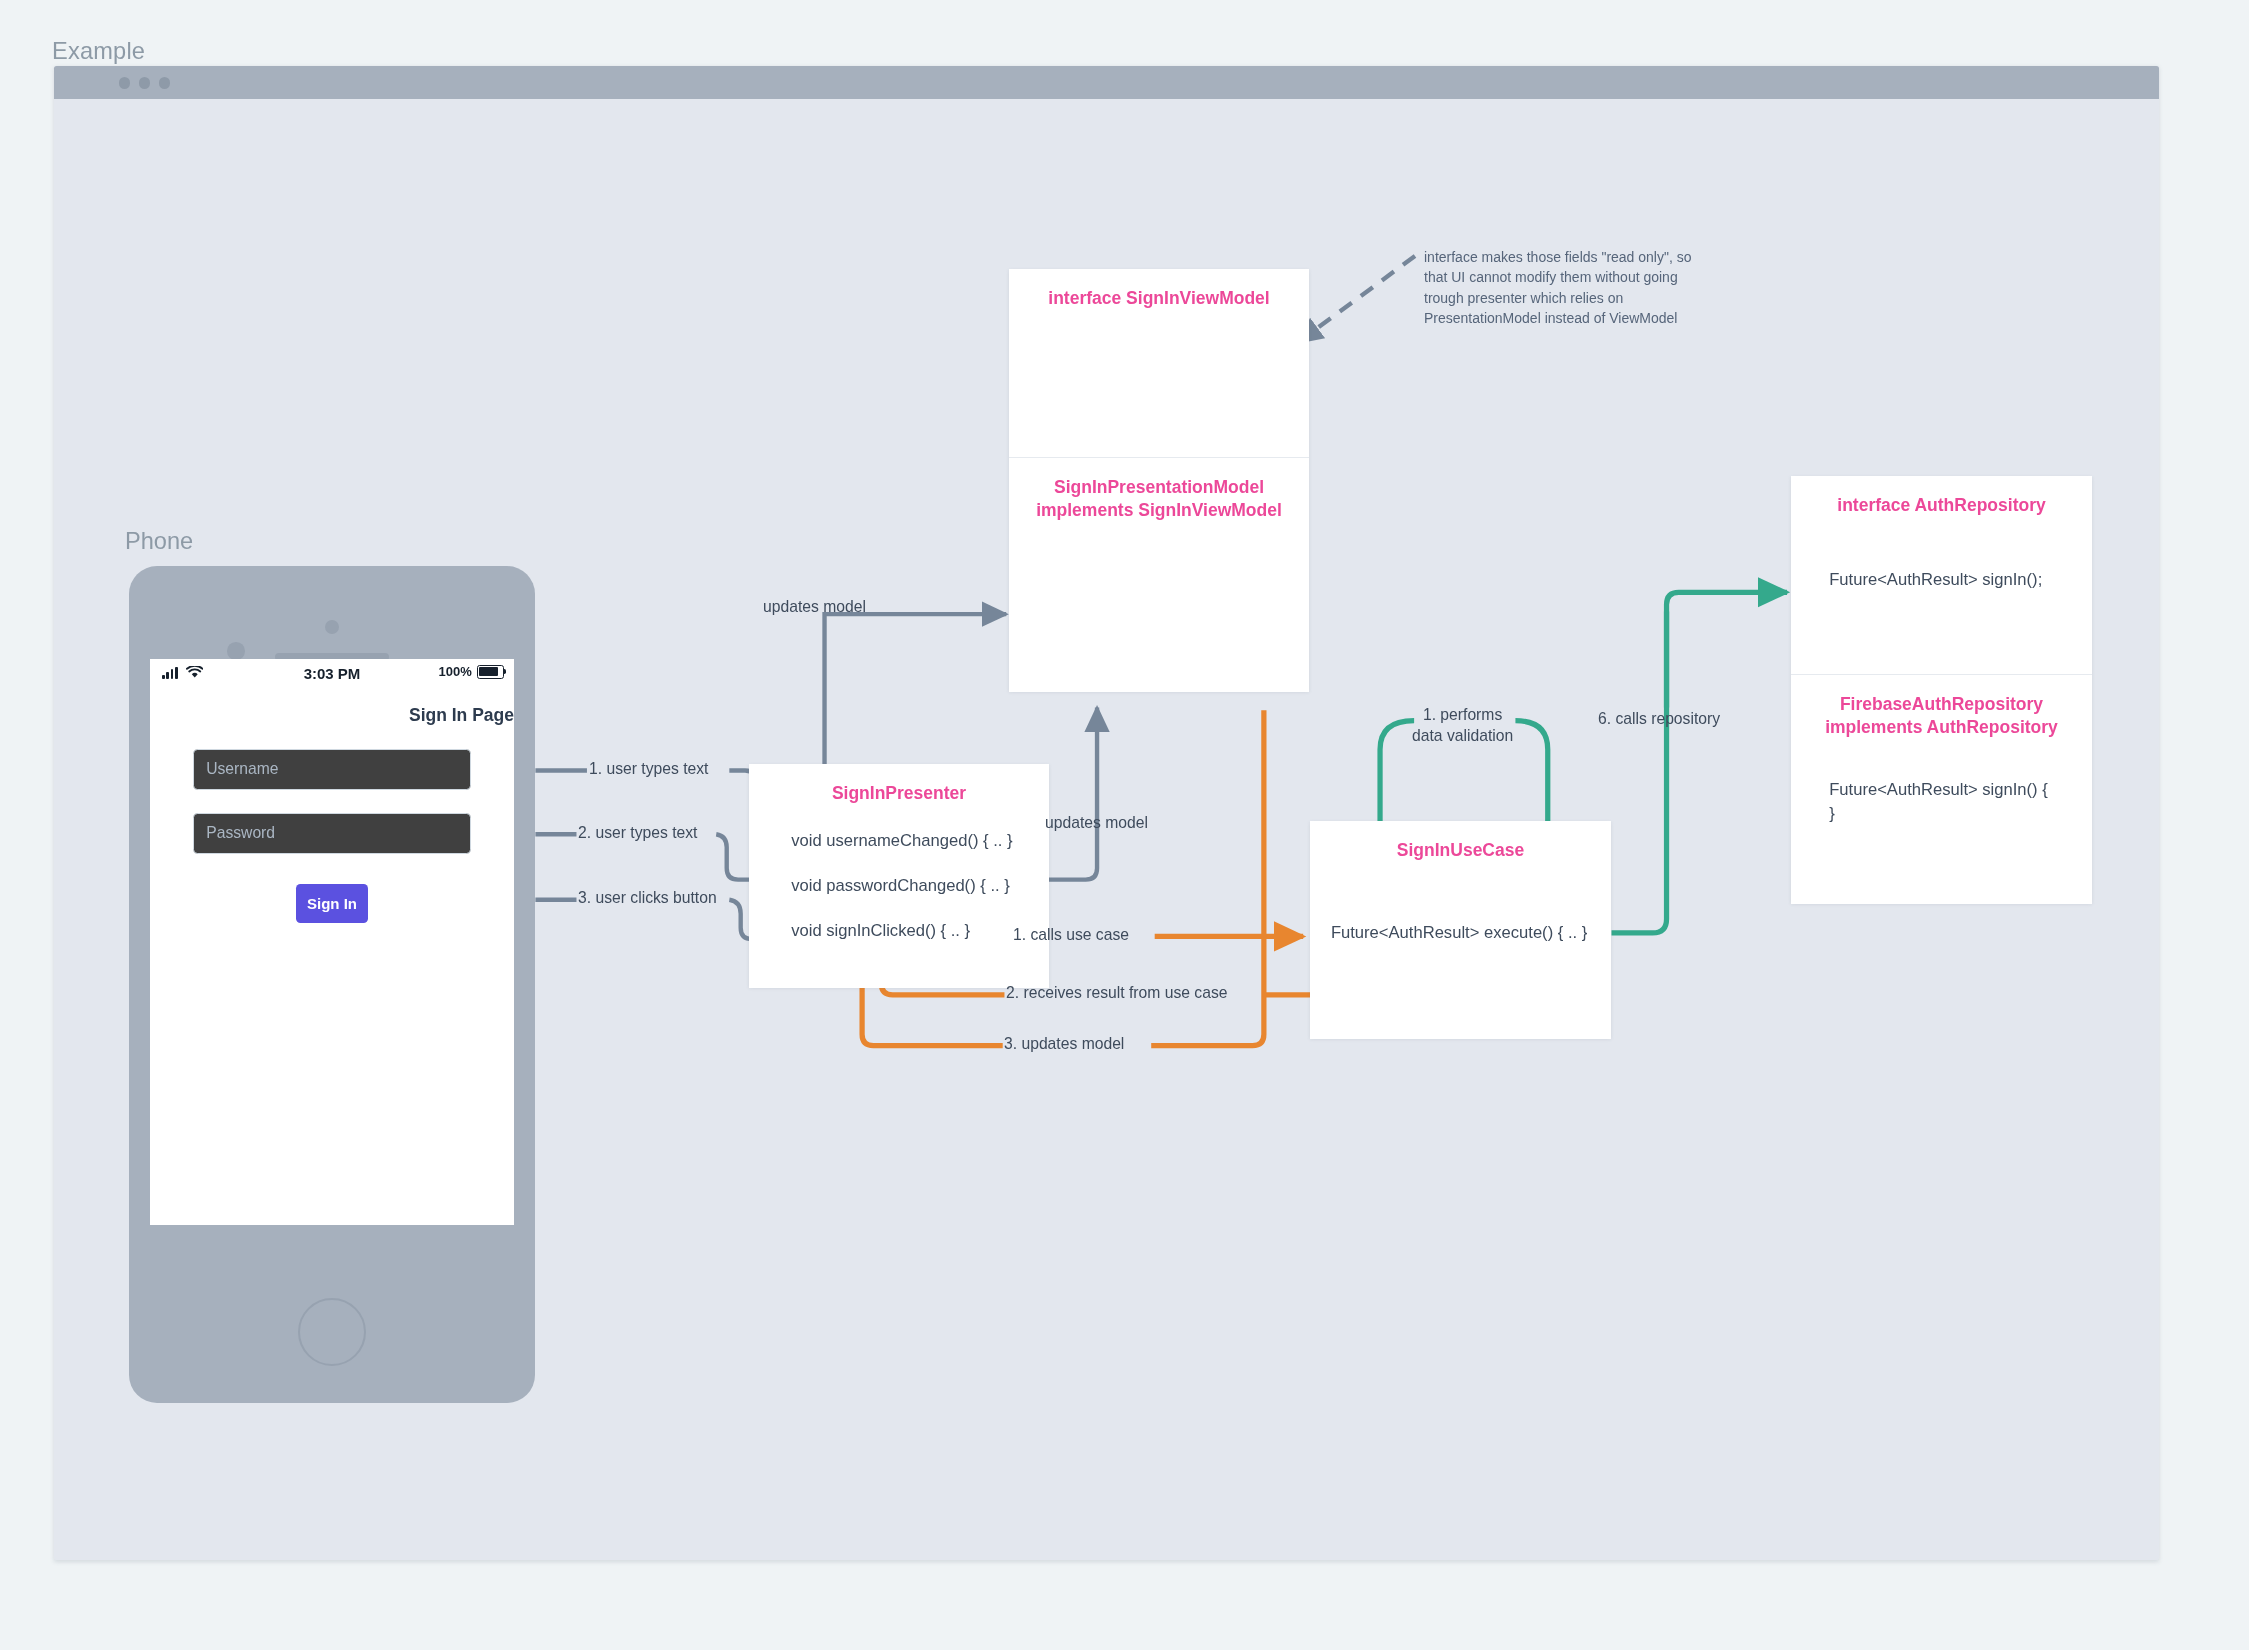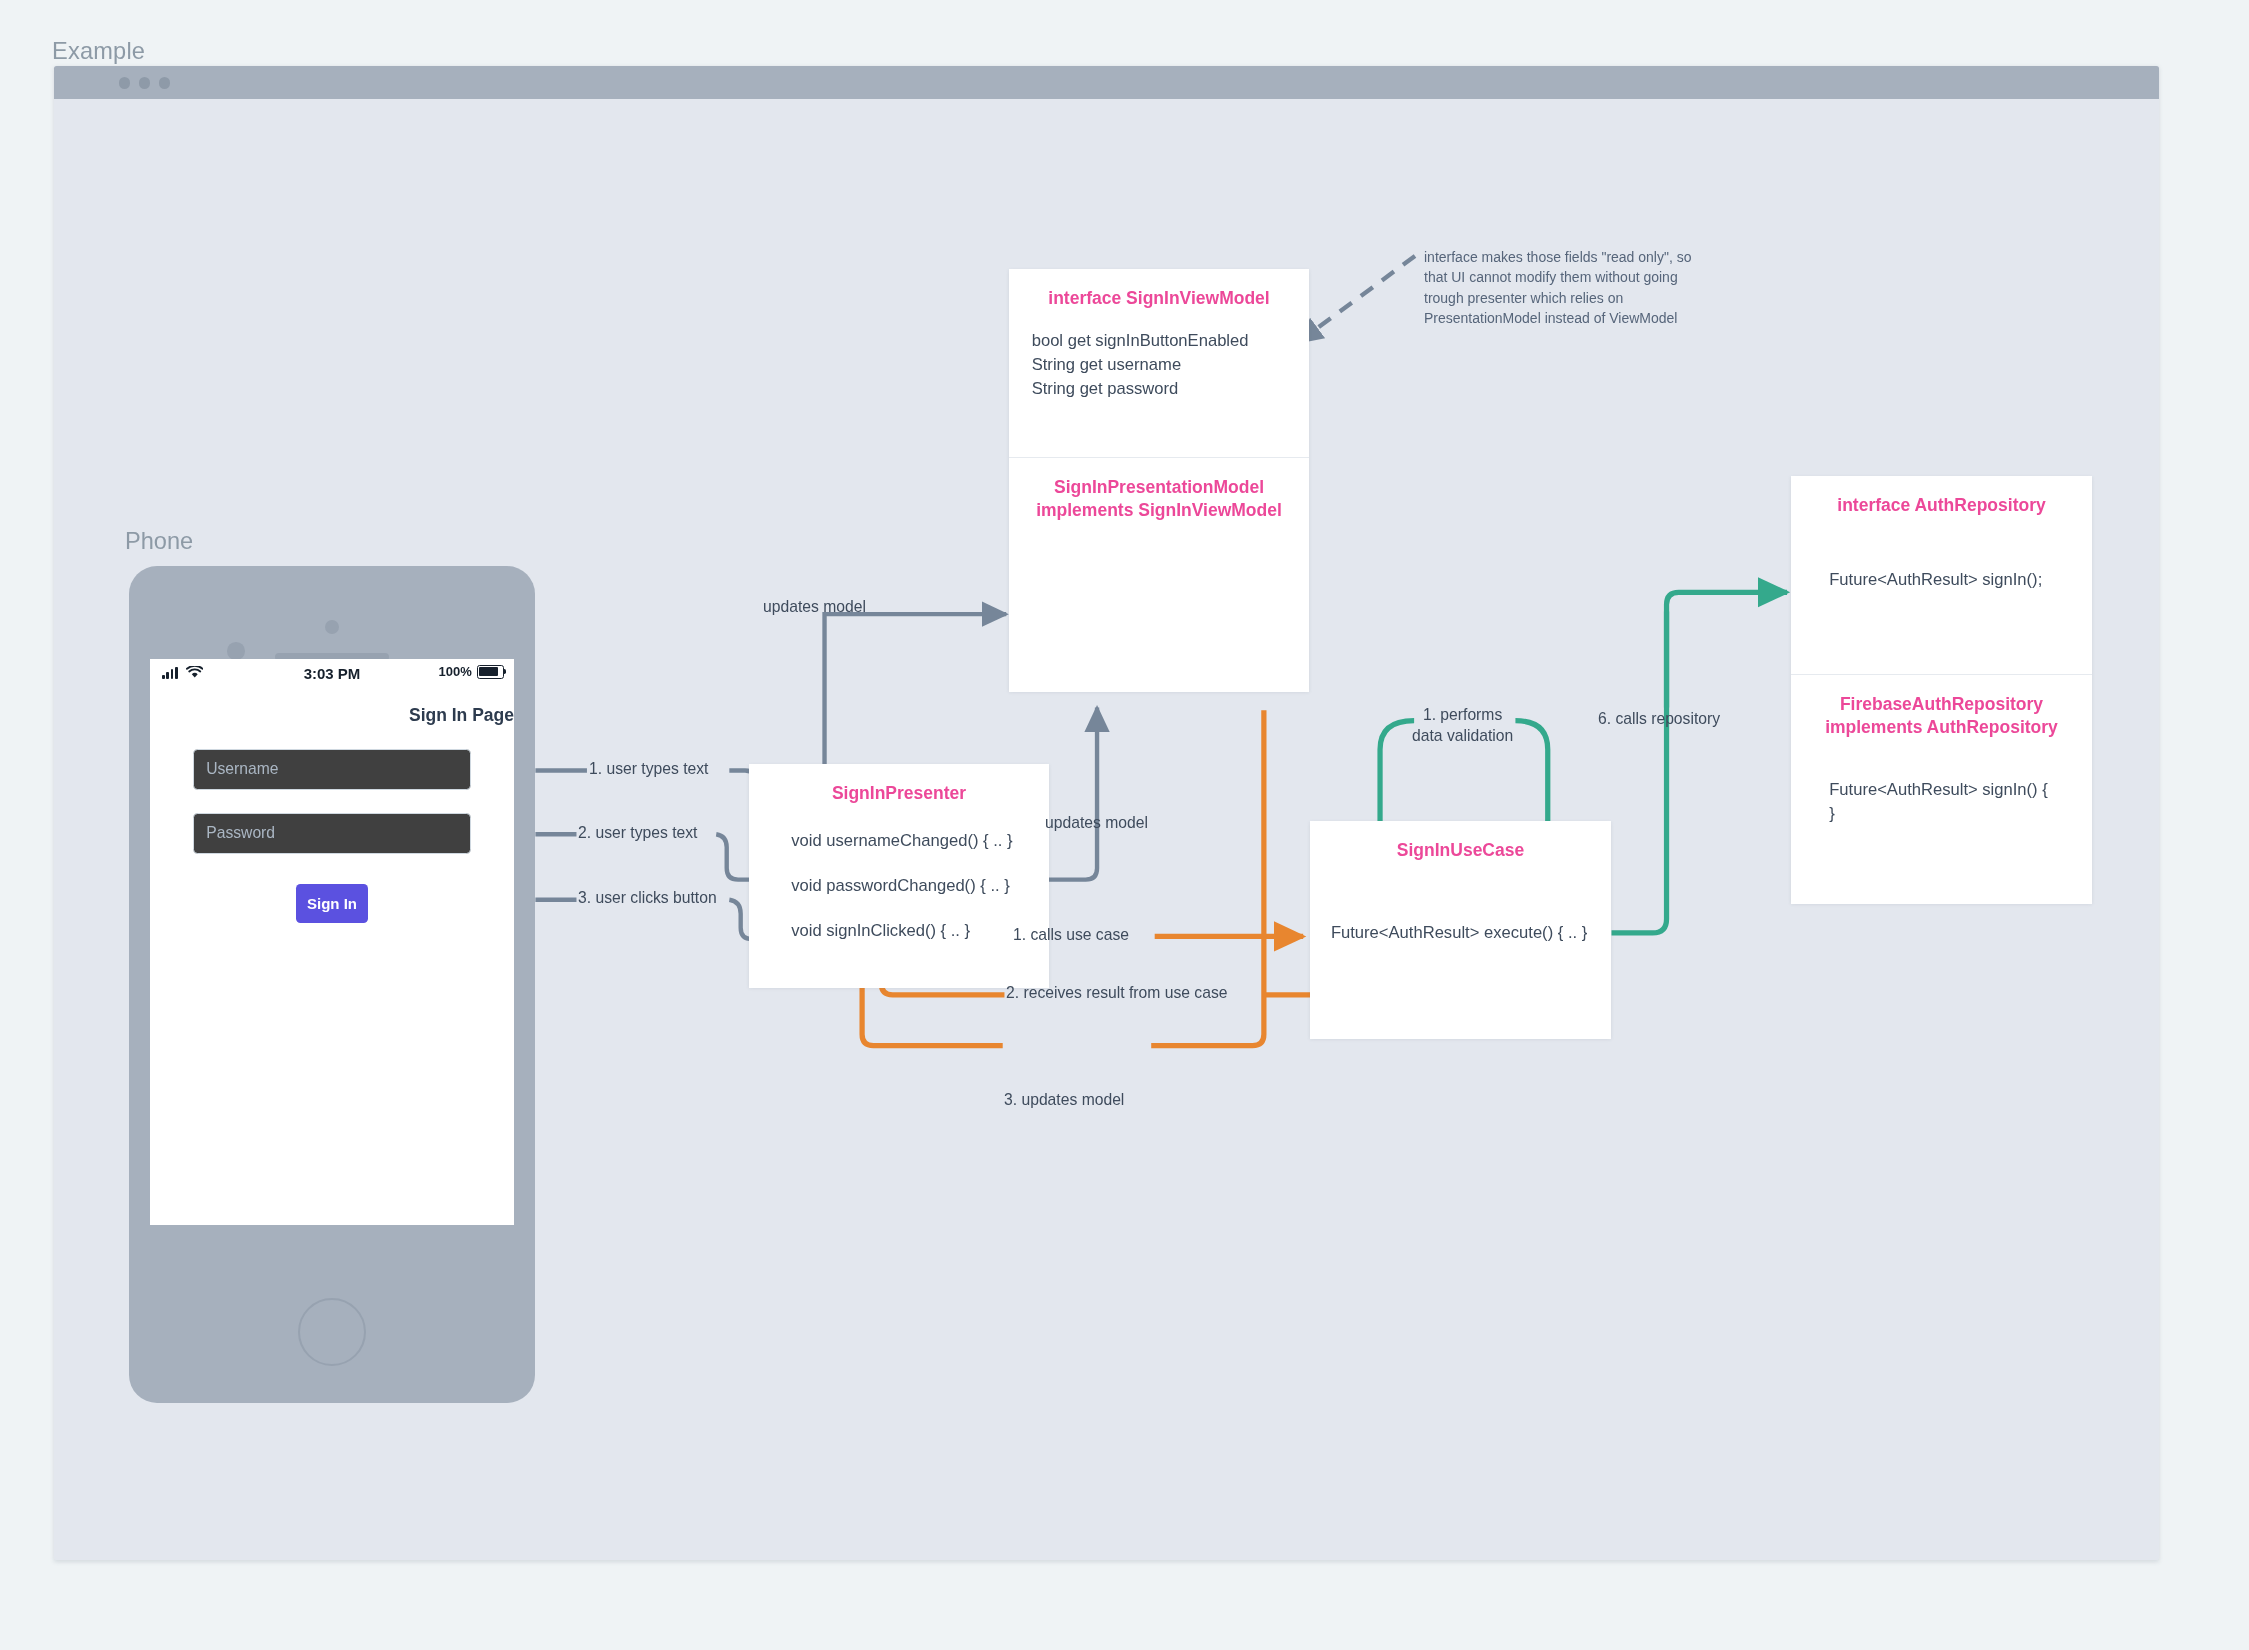--- a/index.html
+++ b/index.html
@@ -194,23 +194,20 @@
 
   <path class="teal" d="M1845,1068 H1892 Q1908,1068 1908,1052 V700"></path>
   <path class="teal" d="M1908,810 V692 Q1908,678 1922,678 H2046" marker-end="url(#mt)"></path>
 
   <path class="grayd" d="M1620,293 L1486,392" marker-end="url(#mg)"></path>
 </svg>
 
 <div class="cbox" id="box-viewmodel">
   <div class="sec sec1">
     <div class="ctitle">interface SignInViewModel</div>
-    <div class="cbody" style="white-space:pre-line;margin-top:19px;padding-left:10.5px;">bool get signInButtonEnabled
-String get username
-String get password</div>
   </div>
   <div class="sec sec2">
     <div class="ctitle" style="white-space:pre-line;">SignInPresentationModel
 implements SignInViewModel</div>
   </div>
 </div>
 
 <div class="cbox" id="box-presenter">
   <div class="sec" style="height:100%;">
     <div class="ctitle">SignInPresenter</div>
@@ -243,17 +240,17 @@
 
 <div class="note">interface makes those fields "read only", so that UI cannot modify them without going trough presenter which relies on PresentationModel instead of ViewModel</div>
 
 <div class="alabel" style="left:589px;top:760px;">1. user types text</div>
 <div class="alabel" style="left:578px;top:824px;">2. user types text</div>
 <div class="alabel" style="left:578px;top:889px;">3. user clicks button</div>
 <div class="alabel" style="left:763px;top:598px;">updates model</div>
 <div class="alabel" style="left:1045px;top:814px;">updates model</div>
 <div class="alabel" style="left:1013px;top:926px;">1. calls use case</div>
 <div class="alabel" style="left:1006px;top:984px;">2. receives result from use case</div>
-<div class="alabel" style="left:1004px;top:1091px;">3. updates model</div>
+<div class="alabel" style="left:1004px;top:1035px;">3. updates model</div>
 <div class="alabel" style="left:1412px;top:704px;white-space:pre-line;text-align:center;line-height:1.35;">1. performs
 data validation</div>
 <div class="alabel" style="left:1598px;top:710px;">6. calls repository</div>
 
 
 </body></html>

